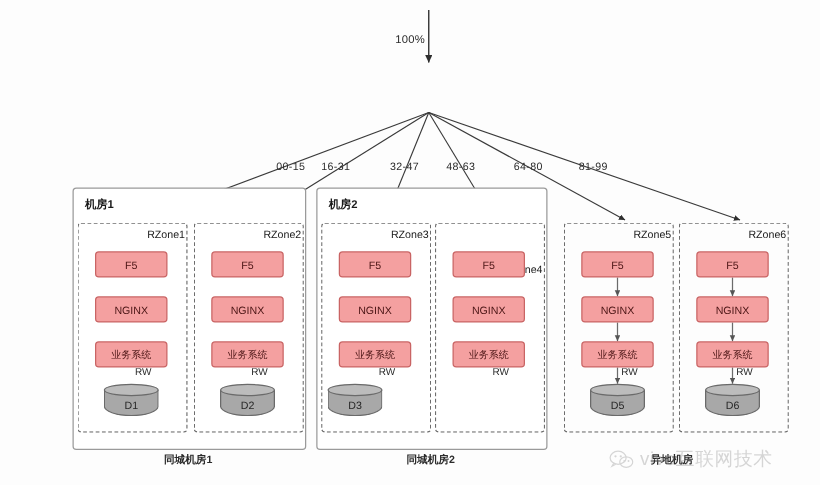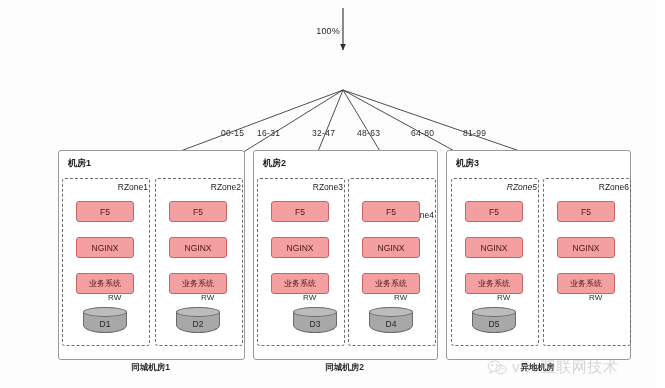--- a/index.html
+++ b/index.html
@@ -266,61 +266,58 @@
     <div class="dc-title">机房2</div>
   </div>
   <div class="dc-caption" style="left:253px;width:183px;">同城机房2</div>
 
   <div class="rzone" style="left:257px;"></div>
   <div class="rzone-title" style="left:257px;">RZone3</div>
   <div class="node" style="left:271px;top:201px;">F5</div>
   <div class="node" style="left:271px;top:237px;">NGINX</div>
   <div class="node svc" style="left:271px;top:273px;">业务系统</div>
   <div class="rw-label" style="left:303px;top:293px;">RW</div>
-  <div class="db" style="left:293px;top:307px;text-decoration:underline;">
+  <div class="db" style="left:262px;top:307px;text-decoration:underline;">
     <div class="cyl-body"></div>
     <div class="cyl-top"></div>
     <div class="db-label">D3</div>
   </div>
 
   <div class="rzone" style="left:348px;"></div>
   <div class="rzone-title" style="left:348px;margin-top:28px;">RZone4</div>
   <div class="node" style="left:362px;top:201px;">F5</div>
   <div class="node" style="left:362px;top:237px;">NGINX</div>
   <div class="node svc" style="left:362px;top:273px;">业务系统</div>
   <div class="rw-label" style="left:394px;top:293px;">RW</div>
-  <div class="db" style="left:369px;top:307px;">
-    <div class="cyl-body"></div>
-    <div class="cyl-top"></div>
-    <div class="db-label">D4</div>
-  </div>
-
-  <div class="dc-box" style="left:446px;width:183px;">
-    <div class="dc-title">机房3</div>
-  </div>
+
   <div class="dc-caption" style="left:446px;width:183px;">异地机房</div>
 
   <div class="rzone" style="left:451px;"></div>
-  <div class="rzone-title" style="left:451px;font-style:italic;">RZone5</div>
+  <div class="rzone-title" style="left:451px;">RZone5</div>
   <div class="node" style="left:465px;top:201px;">F5</div>
   <div class="node" style="left:465px;top:237px;">NGINX</div>
   <div class="node svc" style="left:465px;top:273px;">业务系统</div>
   <div class="rw-label" style="left:497px;top:293px;">RW</div>
   <div class="db" style="left:472px;top:307px;">
     <div class="cyl-body"></div>
     <div class="cyl-top"></div>
     <div class="db-label">D5</div>
   </div>
 
   <div class="rzone" style="left:543px;"></div>
   <div class="rzone-title" style="left:543px;">RZone6</div>
   <div class="node" style="left:557px;top:201px;">F5</div>
   <div class="node" style="left:557px;top:237px;">NGINX</div>
   <div class="node svc" style="left:557px;top:273px;">业务系统</div>
   <div class="rw-label" style="left:589px;top:293px;">RW</div>
+  <div class="db" style="left:564px;top:307px;">
+    <div class="cyl-body"></div>
+    <div class="cyl-top"></div>
+    <div class="db-label">D6</div>
+  </div>
 
   <div class="watermark">
     <svg width="20" height="16" viewBox="0 0 20 16">
       <ellipse cx="7.5" cy="6.2" rx="6.4" ry="5.2" fill="none" stroke="#8d8d8d" stroke-width="1"></ellipse>
       <path d="M4,10.6 L2.6,13 L5.6,11.4" fill="none" stroke="#8d8d8d" stroke-width="1"></path>
       <circle cx="5.4" cy="5" r="0.9" fill="#8d8d8d"></circle>
       <circle cx="9.6" cy="5" r="0.9" fill="#8d8d8d"></circle>
       <ellipse cx="14" cy="9.6" rx="5.2" ry="4.2" fill="none" stroke="#8d8d8d" stroke-width="1"></ellipse>
       <circle cx="12.4" cy="8.8" r="0.75" fill="#8d8d8d"></circle>
       <circle cx="15.8" cy="8.8" r="0.75" fill="#8d8d8d"></circle>

